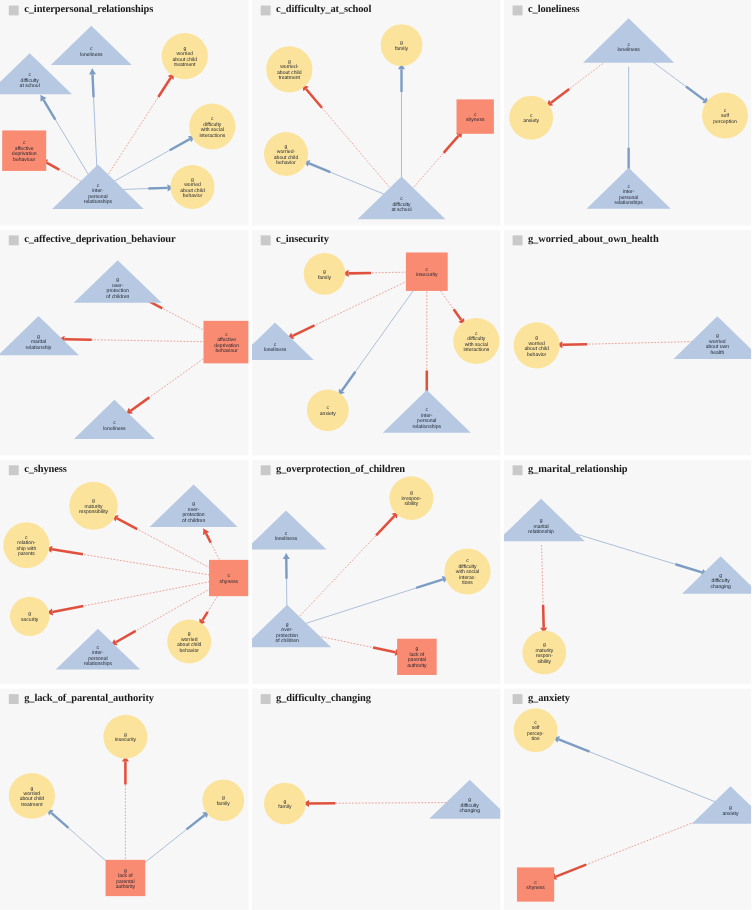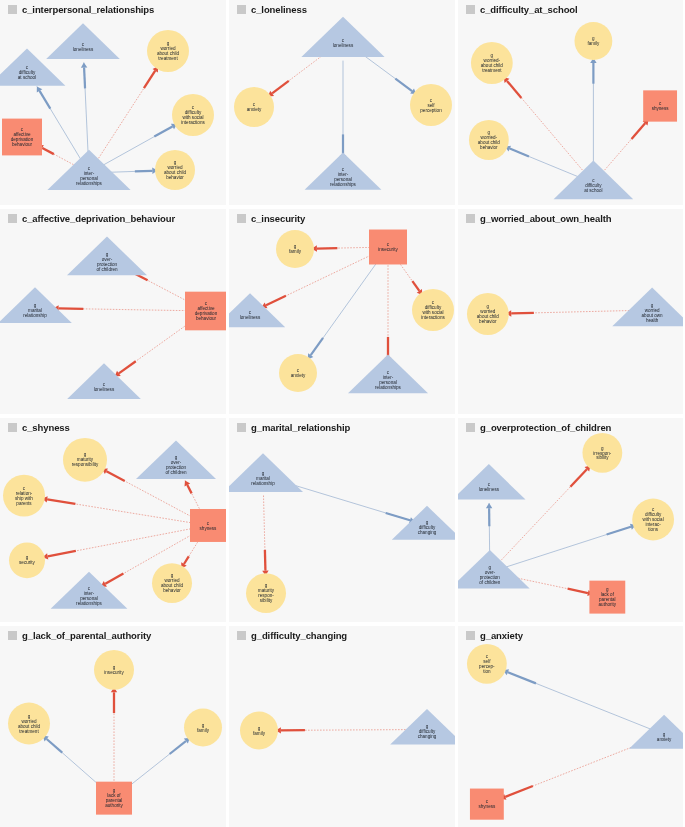--- a/index.html
+++ b/index.html
@@ -36,20 +36,21 @@
     background:#c9c9c9;
     display:block;
     flex:0 0 auto;
   }
   .title-text{
     font-size:9.5px;
     font-weight:bold;
     color:#1a1a1a;
     letter-spacing:-0.1px;
     white-space:nowrap;
+    font-family:Liberation Serif, serif;
   }
   .canvas{
     position:absolute;
     left:0;top:0;
     width:100%;height:100%;
   }
   .node-label{
     font-size:4.6px;
     fill:#20262e;
     font-family:"Liberation Sans", sans-serif;
@@ -146,20 +147,83 @@
             <text class="node-label" x="89" y="174.79999999999998">inter-</text>
             <text class="node-label" x="89" y="179.79999999999998">personal</text>
             <text class="node-label" x="89" y="184.79999999999998">relationships</text>
           </g>
         </g>
       </svg>
     </div>
     <div class="panel">
       <div class="panel-title">
         <span class="title-swatch"></span>
+        <span class="title-text">c_difficulty_at_school</span>
+      </div>
+      <svg class="canvas" viewBox="0 0 226 205" preserveAspectRatio="none">
+        <defs></defs>
+        <g>
+          <g>
+            <line x1="136" y1="168.9" x2="136" y2="57.7" stroke="#7d9cc4" stroke-width="0.7" opacity="0.8"></line>
+            <line x1="136" y1="83.7" x2="136" y2="62.900000000000006" stroke="#7d9cc4" stroke-width="2.2" stroke-linecap="butt"></line>
+            <polygon points="136,57.7 139.2,62.900000000000006 132.8,62.900000000000006" fill="#7d9cc4"></polygon>
+          </g>
+          <g>
+            <line x1="122.95176831874267" y1="177.65643845434224" x2="47.19461378879456" y2="146.63207993255395" stroke="#7d9cc4" stroke-width="0.7" opacity="0.8"></line>
+            <line x1="71.2551828464322" y1="156.4854558323484" x2="52.006727600322094" y2="148.60275511251285" stroke="#7d9cc4" stroke-width="2.2" stroke-linecap="butt"></line>
+            <polygon points="47.19461378879456,146.63207993255395 53.2194507879891,145.641454305419 50.794004412655084,151.56405591960672" fill="#7d9cc4"></polygon>
+          </g>
+          <g>
+            <line x1="126.86815727665288" y1="172.2566556195916" x2="45.851966087748394" y2="76.9434895149981" stroke="#e0503c" stroke-width="0.55" opacity="0.85" stroke-dasharray="1.6 1.4"></line>
+            <line x1="63.67552814930738" y1="97.91238605800868" x2="49.219737872245204" y2="80.9055739673473" stroke="#e0503c" stroke-width="2.3" stroke-linecap="butt"></line>
+            <polygon points="45.851966087748394,76.9434895149981 51.65794368907547,78.83309902304157 46.781532055414935,82.97804891165302" fill="#e0503c"></polygon>
+          </g>
+          <g>
+            <line x1="145.25553950445493" y1="172.36303668891003" x2="191.36497852743435" y2="119.37159184160532" stroke="#e0503c" stroke-width="0.55" opacity="0.85" stroke-dasharray="1.6 1.4"></line>
+            <line x1="174.29802624971606" y1="138.98585042943083" x2="187.95158807189068" y2="123.29444355917042" stroke="#e0503c" stroke-width="2.3" stroke-linecap="butt"></line>
+            <polygon points="191.36497852743435,119.37159184160532 190.36565066731535,125.39499153181266 185.53752547646602,121.19389558652817" fill="#e0503c"></polygon>
+          </g>
+        </g>
+        <g>
+          <g>
+            <circle cx="34" cy="63" r="21" fill="#fce39b"></circle>
+            <text class="node-label" x="34" y="57.2">g</text>
+            <text class="node-label" x="34" y="62.2">worried-</text>
+            <text class="node-label" x="34" y="67.2">about child</text>
+            <text class="node-label" x="34" y="72.2">treatment</text>
+          </g>
+          <g>
+            <circle cx="136" cy="41" r="19" fill="#fce39b"></circle>
+            <text class="node-label" x="136" y="40.2">g</text>
+            <text class="node-label" x="136" y="45.2">family</text>
+          </g>
+          <g>
+            <rect x="186" y="90.36" width="34" height="31.28" fill="#f98b72"></rect>
+            <text class="node-label" x="203" y="105.2">c</text>
+            <text class="node-label" x="203" y="110.2">shyness</text>
+          </g>
+          <g>
+            <circle cx="31" cy="140" r="20" fill="#fce39b"></circle>
+            <text class="node-label" x="31" y="134.2">g</text>
+            <text class="node-label" x="31" y="139.2">worried-</text>
+            <text class="node-label" x="31" y="144.2">about child</text>
+            <text class="node-label" x="31" y="149.2">behavior</text>
+          </g>
+          <g>
+            <polygon points="136,160.525 96,199.3125 176,199.3125" fill="#b6c8e2"></polygon>
+            <text class="node-label" x="136" y="182.2">c</text>
+            <text class="node-label" x="136" y="187.2">difficulty</text>
+            <text class="node-label" x="136" y="192.2">at school</text>
+          </g>
+        </g>
+      </svg>
+    </div>
+    <div class="panel">
+      <div class="panel-title">
+        <span class="title-swatch"></span>
         <span class="title-text">c_loneliness</span>
       </div>
       <svg class="canvas" viewBox="0 0 226 205" preserveAspectRatio="none">
         <defs></defs>
         <g>
           <g>
             <line x1="130.57798454557377" y1="52.24510222116244" x2="187.2801010585153" y2="94.12734737276698" stroke="#7d9cc4" stroke-width="0.7" opacity="0.8"></line>
             <line x1="166.36658343673372" y1="78.67986276576923" x2="183.09739753415897" y2="91.03785045136743" stroke="#7d9cc4" stroke-width="2.2" stroke-linecap="butt"></line>
             <polygon points="187.2801010585153,94.12734737276698 181.19616865945156,93.61182185097132 184.9986264088664,88.46387905176354" fill="#7d9cc4"></polygon>
           </g>
@@ -197,83 +261,20 @@
             <text class="node-label" x="114" y="175.6">inter-</text>
             <text class="node-label" x="114" y="180.6">personal</text>
             <text class="node-label" x="114" y="185.6">relationships</text>
           </g>
         </g>
       </svg>
     </div>
     <div class="panel">
       <div class="panel-title">
         <span class="title-swatch"></span>
-        <span class="title-text">c_difficulty_at_school</span>
-      </div>
-      <svg class="canvas" viewBox="0 0 226 205" preserveAspectRatio="none">
-        <defs></defs>
-        <g>
-          <g>
-            <line x1="136" y1="168.9" x2="136" y2="57.7" stroke="#7d9cc4" stroke-width="0.7" opacity="0.8"></line>
-            <line x1="136" y1="83.7" x2="136" y2="62.900000000000006" stroke="#7d9cc4" stroke-width="2.2" stroke-linecap="butt"></line>
-            <polygon points="136,57.7 139.2,62.900000000000006 132.8,62.900000000000006" fill="#7d9cc4"></polygon>
-          </g>
-          <g>
-            <line x1="122.95176831874267" y1="177.65643845434224" x2="47.19461378879456" y2="146.63207993255395" stroke="#7d9cc4" stroke-width="0.7" opacity="0.8"></line>
-            <line x1="71.2551828464322" y1="156.4854558323484" x2="52.006727600322094" y2="148.60275511251285" stroke="#7d9cc4" stroke-width="2.2" stroke-linecap="butt"></line>
-            <polygon points="47.19461378879456,146.63207993255395 53.2194507879891,145.641454305419 50.794004412655084,151.56405591960672" fill="#7d9cc4"></polygon>
-          </g>
-          <g>
-            <line x1="126.86815727665288" y1="172.2566556195916" x2="45.851966087748394" y2="76.9434895149981" stroke="#e0503c" stroke-width="0.55" opacity="0.85" stroke-dasharray="1.6 1.4"></line>
-            <line x1="63.67552814930738" y1="97.91238605800868" x2="49.219737872245204" y2="80.9055739673473" stroke="#e0503c" stroke-width="2.3" stroke-linecap="butt"></line>
-            <polygon points="45.851966087748394,76.9434895149981 51.65794368907547,78.83309902304157 46.781532055414935,82.97804891165302" fill="#e0503c"></polygon>
-          </g>
-          <g>
-            <line x1="145.25553950445493" y1="172.36303668891003" x2="191.36497852743435" y2="119.37159184160532" stroke="#e0503c" stroke-width="0.55" opacity="0.85" stroke-dasharray="1.6 1.4"></line>
-            <line x1="174.29802624971606" y1="138.98585042943083" x2="187.95158807189068" y2="123.29444355917042" stroke="#e0503c" stroke-width="2.3" stroke-linecap="butt"></line>
-            <polygon points="191.36497852743435,119.37159184160532 190.36565066731535,125.39499153181266 185.53752547646602,121.19389558652817" fill="#e0503c"></polygon>
-          </g>
-        </g>
-        <g>
-          <g>
-            <circle cx="34" cy="63" r="21" fill="#fce39b"></circle>
-            <text class="node-label" x="34" y="57.2">g</text>
-            <text class="node-label" x="34" y="62.2">worried-</text>
-            <text class="node-label" x="34" y="67.2">about child</text>
-            <text class="node-label" x="34" y="72.2">treatment</text>
-          </g>
-          <g>
-            <circle cx="136" cy="41" r="19" fill="#fce39b"></circle>
-            <text class="node-label" x="136" y="40.2">g</text>
-            <text class="node-label" x="136" y="45.2">family</text>
-          </g>
-          <g>
-            <rect x="186" y="90.36" width="34" height="31.28" fill="#f98b72"></rect>
-            <text class="node-label" x="203" y="105.2">c</text>
-            <text class="node-label" x="203" y="110.2">shyness</text>
-          </g>
-          <g>
-            <circle cx="31" cy="140" r="20" fill="#fce39b"></circle>
-            <text class="node-label" x="31" y="134.2">g</text>
-            <text class="node-label" x="31" y="139.2">worried-</text>
-            <text class="node-label" x="31" y="144.2">about child</text>
-            <text class="node-label" x="31" y="149.2">behavior</text>
-          </g>
-          <g>
-            <polygon points="136,160.525 96,199.3125 176,199.3125" fill="#b6c8e2"></polygon>
-            <text class="node-label" x="136" y="182.2">c</text>
-            <text class="node-label" x="136" y="187.2">difficulty</text>
-            <text class="node-label" x="136" y="192.2">at school</text>
-          </g>
-        </g>
-      </svg>
-    </div>
-    <div class="panel">
-      <div class="panel-title">
-        <span class="title-swatch"></span>
         <span class="title-text">c_affective_deprivation_behaviour</span>
       </div>
       <svg class="canvas" viewBox="0 0 226 205" preserveAspectRatio="none">
         <defs></defs>
         <g>
           <g>
             <line x1="189.55204118657394" y1="93.36066809799843" x2="124.59545427789524" y2="59.24205679242982" stroke="#e0503c" stroke-width="0.55" opacity="0.85" stroke-dasharray="1.6 1.4"></line>
             <line x1="147.61340704394686" y1="71.3322946089418" x2="129.19904483110557" y2="61.660104355732216" stroke="#e0503c" stroke-width="2.3" stroke-linecap="butt"></line>
             <polygon points="124.59545427789524,59.24205679242982 130.68707410083013,58.82712555375663 127.71101556138102,64.4930831577078" fill="#e0503c"></polygon>
           </g>
@@ -497,62 +498,20 @@
             <text class="node-label" x="172" y="165.2">worried</text>
             <text class="node-label" x="172" y="170.2">about child</text>
             <text class="node-label" x="172" y="175.2">behavior</text>
           </g>
           <g>
             <polygon points="89,154.424 50.599999999999994,191.66 127.4,191.66" fill="#b6c8e2"></polygon>
             <text class="node-label" x="89" y="172.6">c</text>
             <text class="node-label" x="89" y="177.6">inter-</text>
             <text class="node-label" x="89" y="182.6">personal</text>
             <text class="node-label" x="89" y="187.6">relationships</text>
-          </g>
-        </g>
-      </svg>
-    </div>
-    <div class="panel">
-      <div class="panel-title">
-        <span class="title-swatch"></span>
-        <span class="title-text">g_marital_relationship</span>
-      </div>
-      <svg class="canvas" viewBox="0 0 226 205" preserveAspectRatio="none">
-        <defs></defs>
-        <g>
-          <g>
-            <line x1="53.01108335449632" y1="63.796061998322045" x2="185.9591689425711" y2="104.32901492151558" stroke="#7d9cc4" stroke-width="0.7" opacity="0.8"></line>
-            <line x1="156.71059011319466" y1="95.411765278413" x2="180.98519996428777" y2="102.81256096472188" stroke="#7d9cc4" stroke-width="2.2" stroke-linecap="butt"></line>
-            <polygon points="185.9591689425711,104.32901492151558 180.0519975293378,105.87346495135776 181.91840239923775,99.751656978086" fill="#7d9cc4"></polygon>
-          </g>
-          <g>
-            <line x1="34.50513338602111" y1="77.8685798501636" x2="36.55522846513865" y2="158.5056529621201" stroke="#e0503c" stroke-width="0.55" opacity="0.85" stroke-dasharray="1.6 1.4"></line>
-            <line x1="35.894425041916065" y1="132.51405164869854" x2="36.42306778049413" y2="153.3073326994358" stroke="#e0503c" stroke-width="2.3" stroke-linecap="butt"></line>
-            <polygon points="36.55522846513865,158.5056529621201 33.22410146499609,153.38866235152472 39.62203409599217,153.22600304734686" fill="#e0503c"></polygon>
-          </g>
-        </g>
-        <g>
-          <g>
-            <polygon points="34,35.525 -6,74.3125 74,74.3125" fill="#b6c8e2"></polygon>
-            <text class="node-label" x="34" y="57.2">g</text>
-            <text class="node-label" x="34" y="62.2">marital</text>
-            <text class="node-label" x="34" y="67.2">relationship</text>
-          </g>
-          <g>
-            <polygon points="198,88.22200000000001 162.8,122.355 233.2,122.355" fill="#b6c8e2"></polygon>
-            <text class="node-label" x="198" y="106.9">g</text>
-            <text class="node-label" x="198" y="111.9">difficulty</text>
-            <text class="node-label" x="198" y="116.9">changing</text>
-          </g>
-          <g>
-            <circle cx="37" cy="176" r="20" fill="#fce39b"></circle>
-            <text class="node-label" x="37" y="170.2">g</text>
-            <text class="node-label" x="37" y="175.2">maturity</text>
-            <text class="node-label" x="37" y="180.2">respon-</text>
-            <text class="node-label" x="37" y="185.2">sibility</text>
           </g>
         </g>
       </svg>
     </div>
     <div class="panel">
       <div class="panel-title">
         <span class="title-swatch"></span>
         <span class="title-text">g_overprotection_of_children</span>
       </div>
       <svg class="canvas" viewBox="0 0 226 205" preserveAspectRatio="none">
@@ -612,20 +571,62 @@
             <text class="node-label" x="150" y="179.2">lack of</text>
             <text class="node-label" x="150" y="184.2">parental</text>
             <text class="node-label" x="150" y="189.2">authority</text>
           </g>
         </g>
       </svg>
     </div>
     <div class="panel">
       <div class="panel-title">
         <span class="title-swatch"></span>
+        <span class="title-text">g_marital_relationship</span>
+      </div>
+      <svg class="canvas" viewBox="0 0 226 205" preserveAspectRatio="none">
+        <defs></defs>
+        <g>
+          <g>
+            <line x1="53.01108335449632" y1="63.796061998322045" x2="185.9591689425711" y2="104.32901492151558" stroke="#7d9cc4" stroke-width="0.7" opacity="0.8"></line>
+            <line x1="156.71059011319466" y1="95.411765278413" x2="180.98519996428777" y2="102.81256096472188" stroke="#7d9cc4" stroke-width="2.2" stroke-linecap="butt"></line>
+            <polygon points="185.9591689425711,104.32901492151558 180.0519975293378,105.87346495135776 181.91840239923775,99.751656978086" fill="#7d9cc4"></polygon>
+          </g>
+          <g>
+            <line x1="34.50513338602111" y1="77.8685798501636" x2="36.55522846513865" y2="158.5056529621201" stroke="#e0503c" stroke-width="0.55" opacity="0.85" stroke-dasharray="1.6 1.4"></line>
+            <line x1="35.894425041916065" y1="132.51405164869854" x2="36.42306778049413" y2="153.3073326994358" stroke="#e0503c" stroke-width="2.3" stroke-linecap="butt"></line>
+            <polygon points="36.55522846513865,158.5056529621201 33.22410146499609,153.38866235152472 39.62203409599217,153.22600304734686" fill="#e0503c"></polygon>
+          </g>
+        </g>
+        <g>
+          <g>
+            <polygon points="34,35.525 -6,74.3125 74,74.3125" fill="#b6c8e2"></polygon>
+            <text class="node-label" x="34" y="57.2">g</text>
+            <text class="node-label" x="34" y="62.2">marital</text>
+            <text class="node-label" x="34" y="67.2">relationship</text>
+          </g>
+          <g>
+            <polygon points="198,88.22200000000001 162.8,122.355 233.2,122.355" fill="#b6c8e2"></polygon>
+            <text class="node-label" x="198" y="106.9">g</text>
+            <text class="node-label" x="198" y="111.9">difficulty</text>
+            <text class="node-label" x="198" y="116.9">changing</text>
+          </g>
+          <g>
+            <circle cx="37" cy="176" r="20" fill="#fce39b"></circle>
+            <text class="node-label" x="37" y="170.2">g</text>
+            <text class="node-label" x="37" y="175.2">maturity</text>
+            <text class="node-label" x="37" y="180.2">respon-</text>
+            <text class="node-label" x="37" y="185.2">sibility</text>
+          </g>
+        </g>
+      </svg>
+    </div>
+    <div class="panel">
+      <div class="panel-title">
+        <span class="title-swatch"></span>
         <span class="title-text">g_lack_of_parental_authority</span>
       </div>
       <svg class="canvas" viewBox="0 0 226 205" preserveAspectRatio="none">
         <defs></defs>
         <g>
           <g>
             <line x1="99.91524321695236" y1="160.5722734267227" x2="42.722032753181196" y2="110.10767595868928" stroke="#7d9cc4" stroke-width="0.7" opacity="0.8"></line>
             <line x1="62.217816992673605" y1="127.3098385229473" x2="46.62118960107968" y2="113.54810847154089" stroke="#7d9cc4" stroke-width="2.2" stroke-linecap="butt"></line>
             <polygon points="42.722032753181196,110.10767595868928 48.73837883975759,111.14862733437259 44.50400036240177,115.94758960870918" fill="#7d9cc4"></polygon>
           </g>

